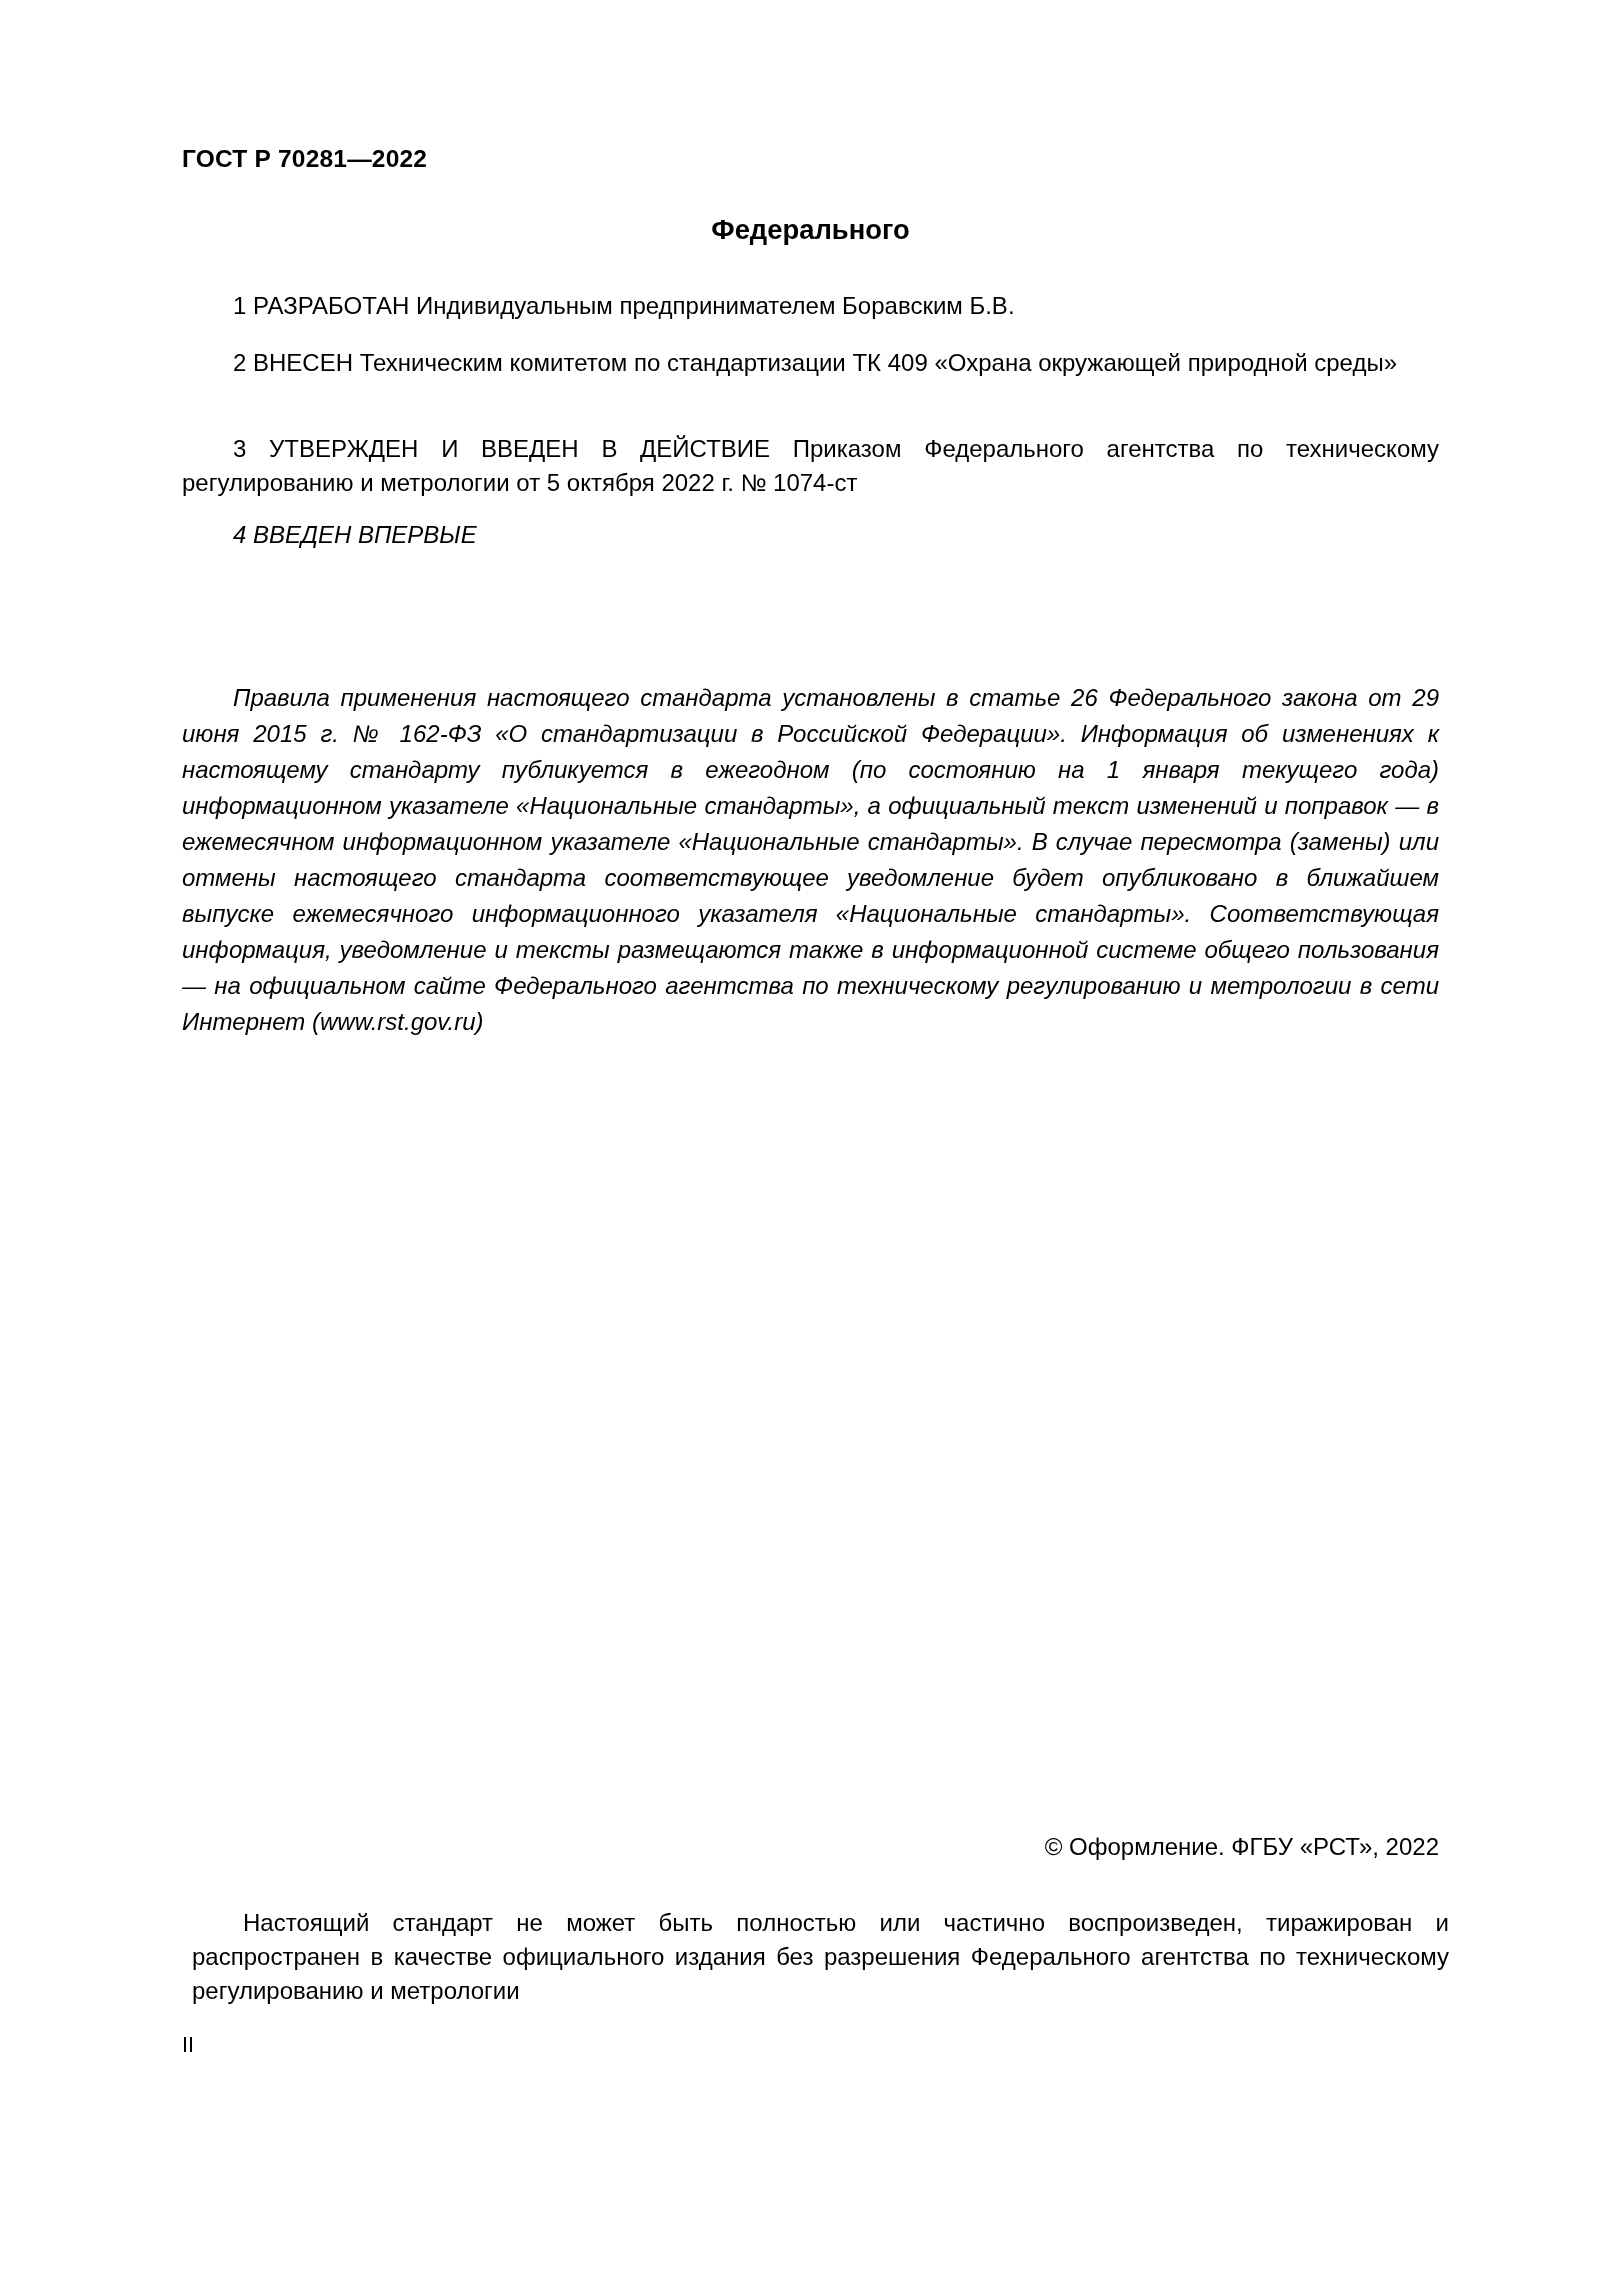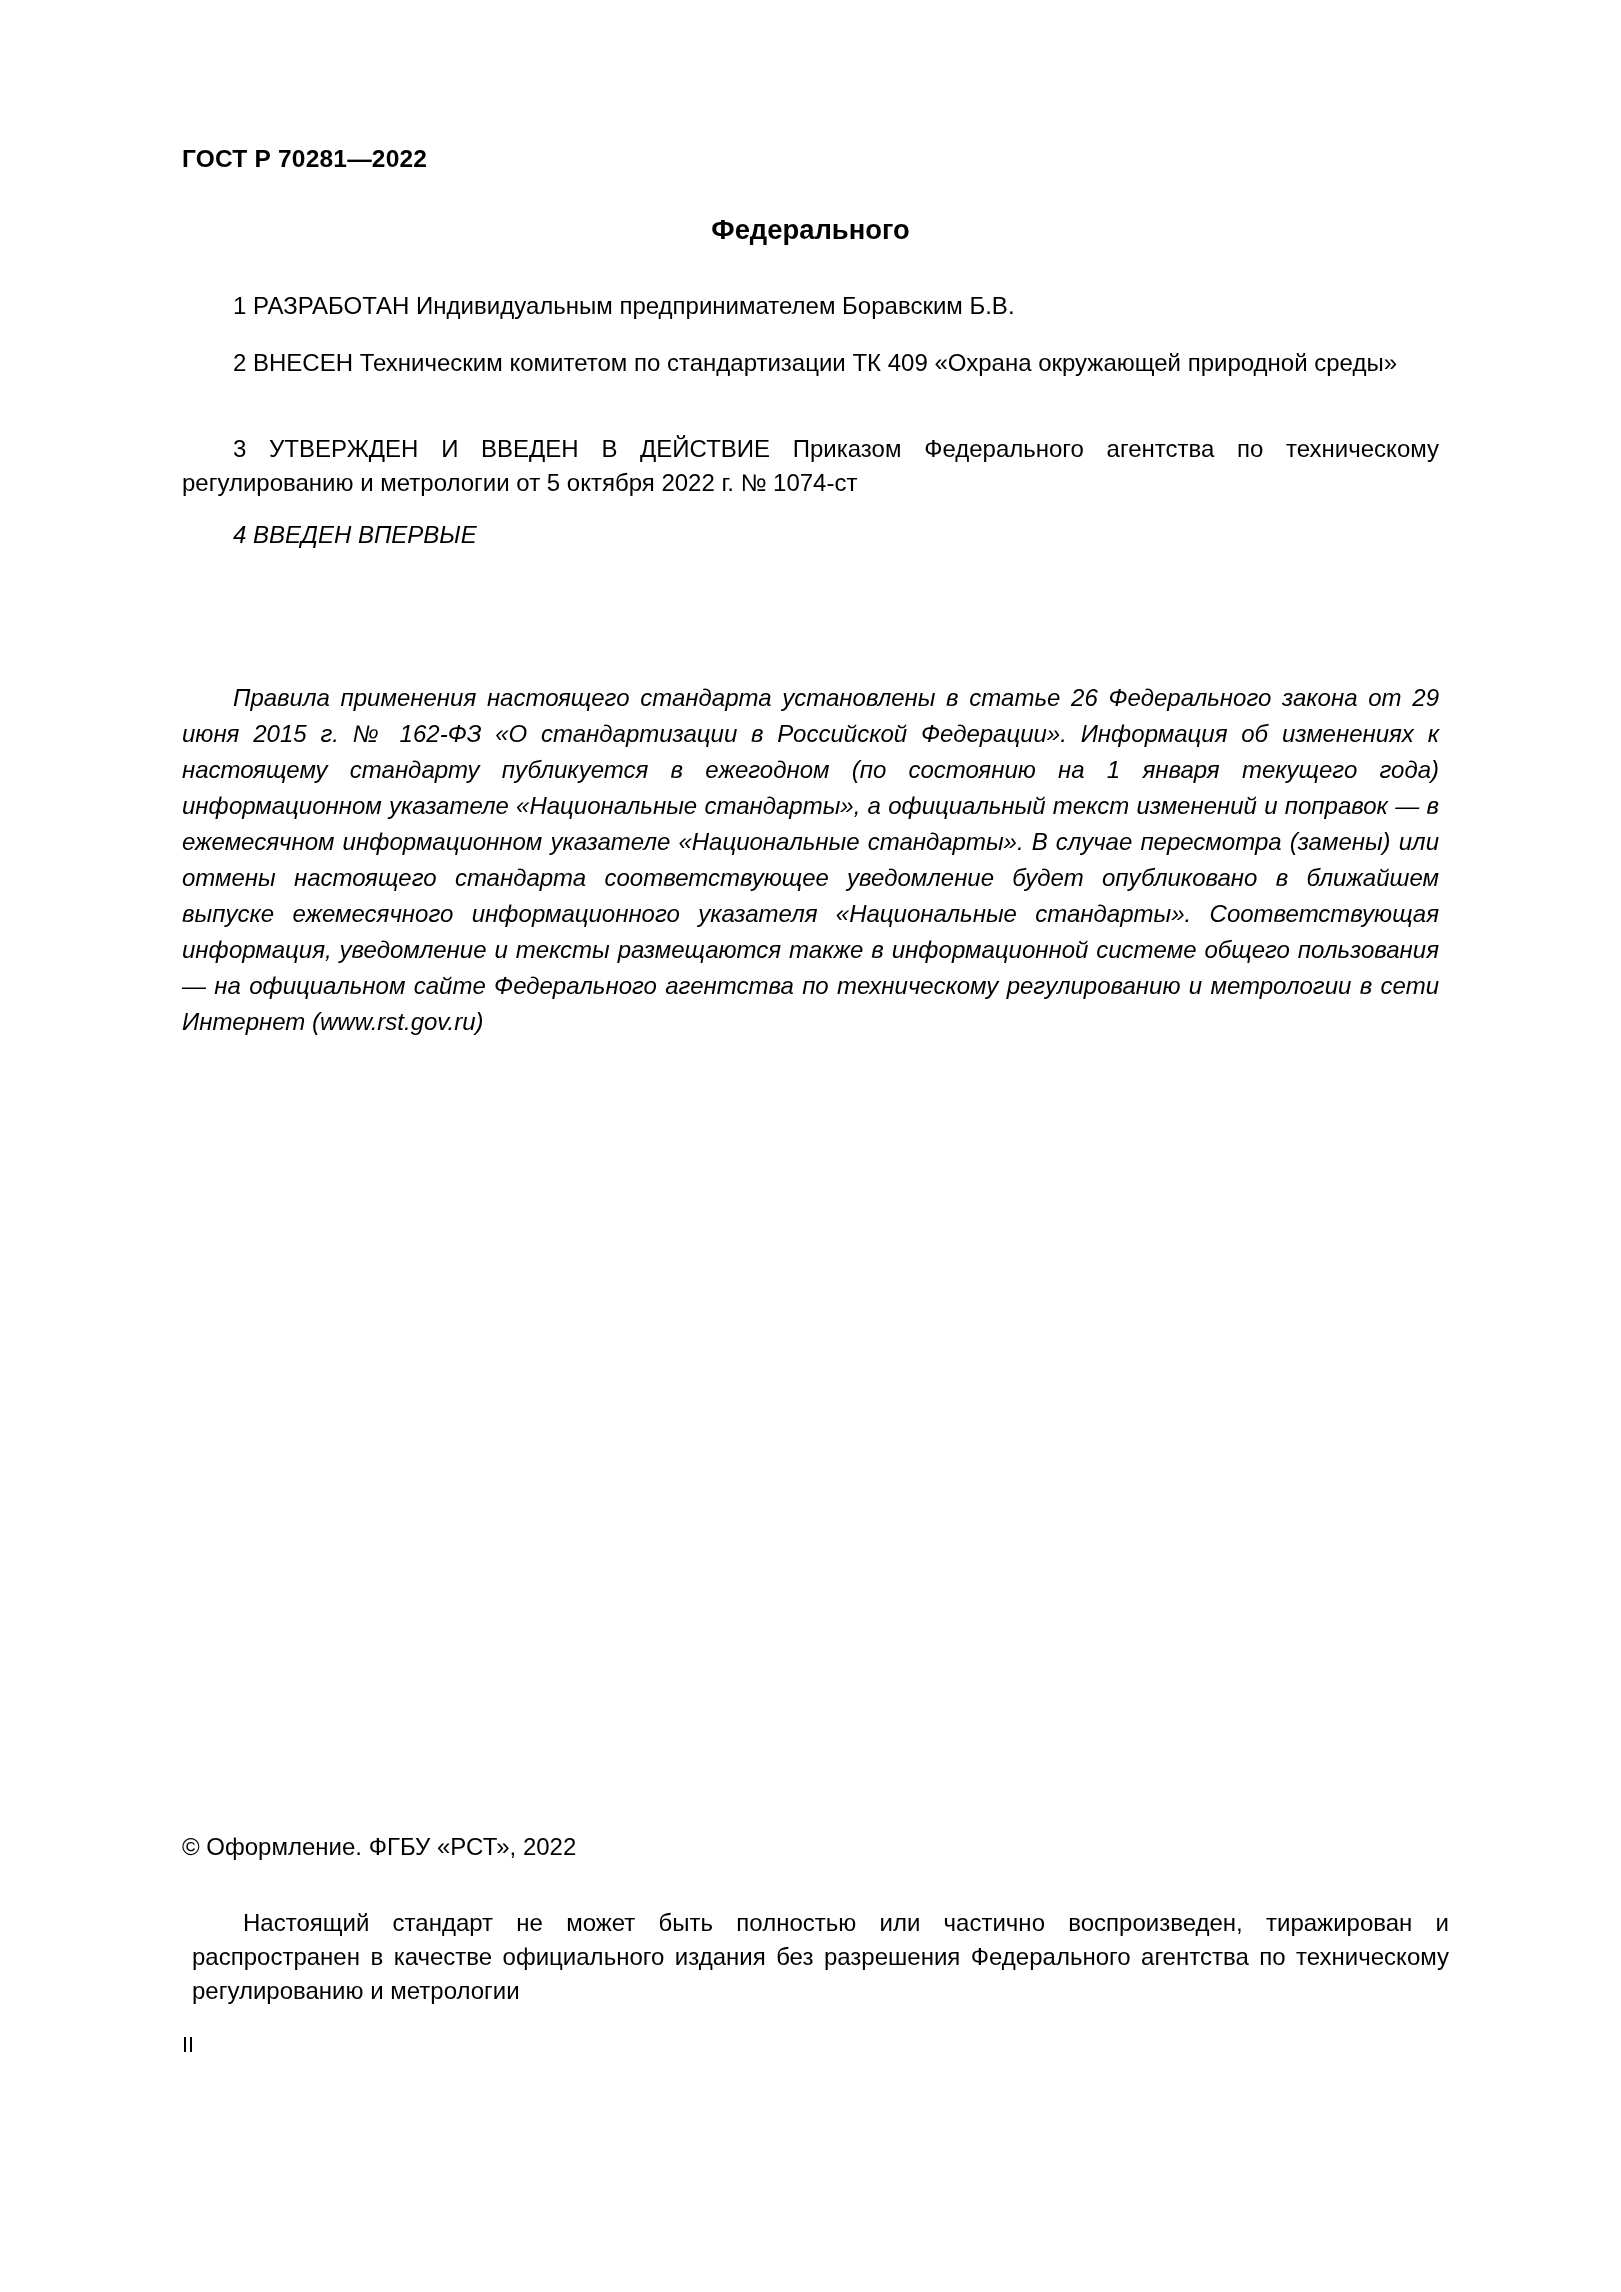--- a/index.html
+++ b/index.html
@@ -78,21 +78,21 @@
   .rules-block .indent {
     display: inline-block;
     width: 51px;
   }
 
   .copyright {
     position: absolute;
     left: 182px;
     top: 1833px;
     width: 1257px;
-    text-align: left;
+    text-align: right;
     font-size: 24px;
   }
 
   .footer-note {
     position: absolute;
     left: 192px;
     top: 1906px;
     width: 1257px;
     font-size: 24px;
     line-height: 34px;

